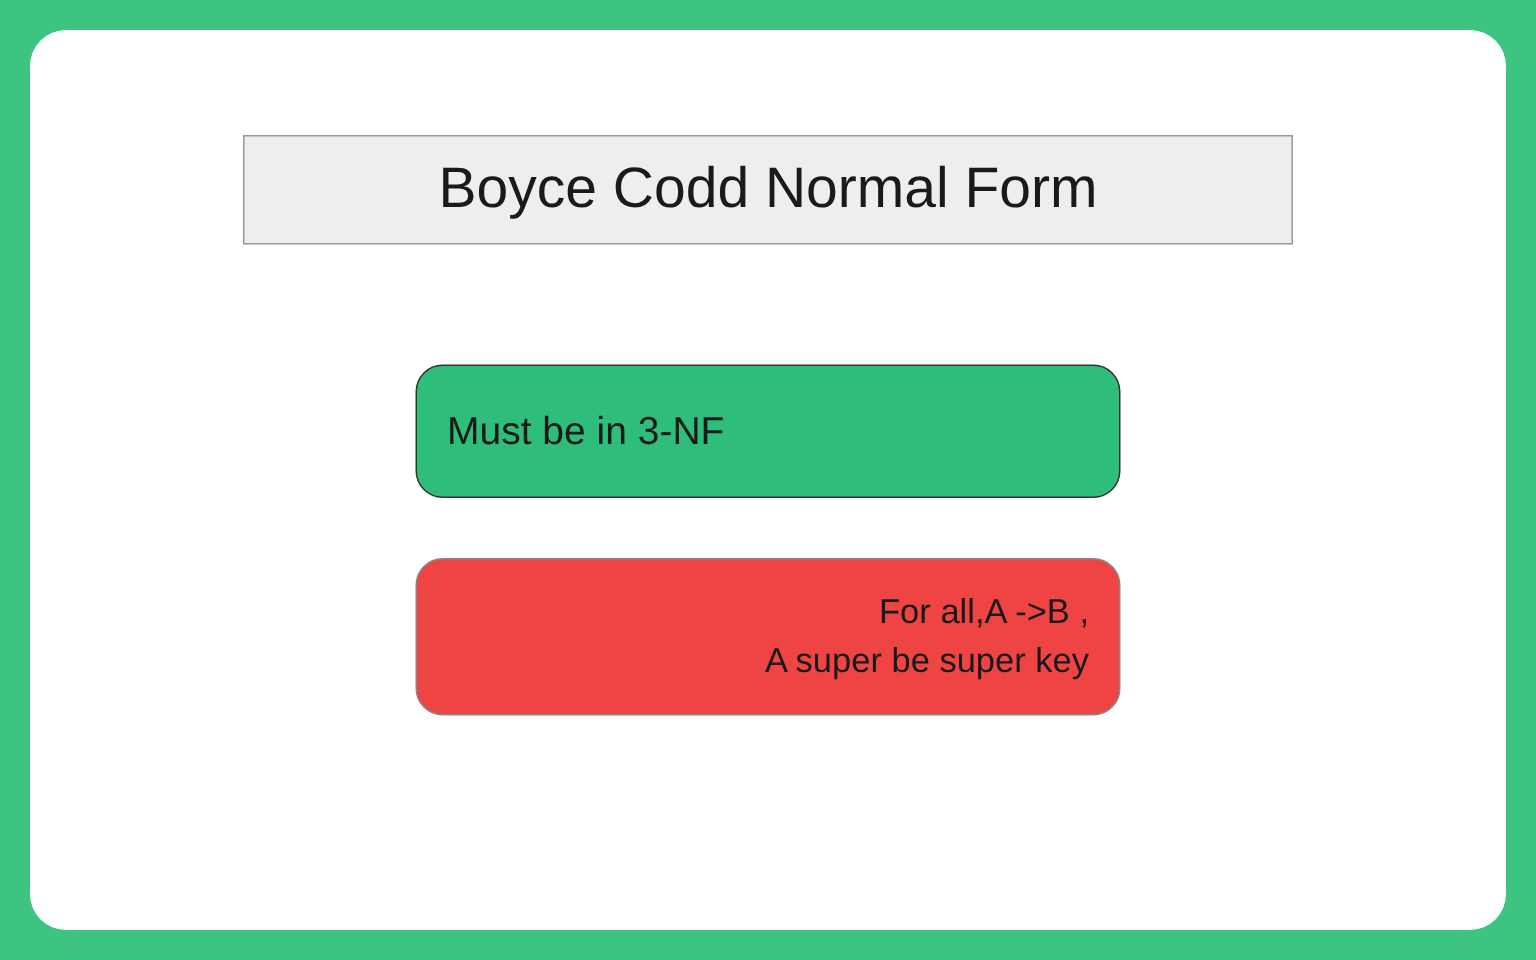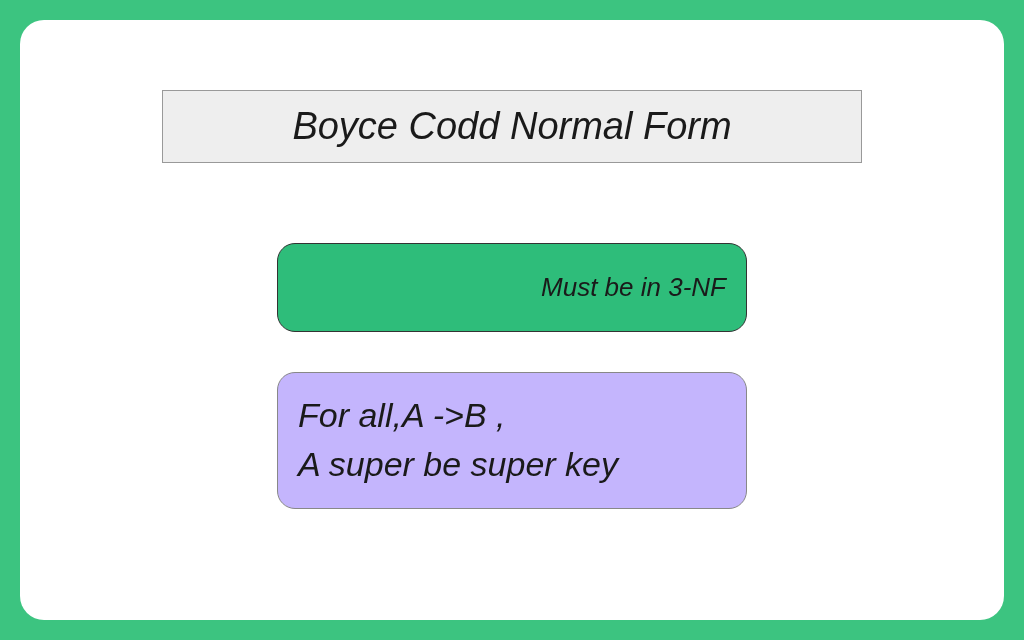--- a/index.html
+++ b/index.html
@@ -1,19 +1,18 @@
 <!DOCTYPE html>
 <html><head>
   <meta charset="utf-8">
   <style>
     * {
       margin: 0;
       padding: 0;
       box-sizing: border-box;
-      font-style: italic;
     }
     body {
       width: 1024px;
       height: 640px;
       background: #3cc480;
       padding: 20px;
       font-family: "Segoe UI", Arial, sans-serif;
     }
     .card {
       width: 100%;
@@ -34,33 +33,33 @@
       font-size: 38px;
       color: #1a1a1a;
       margin-bottom: 80px;
     }
     .condition-green {
       background: #2ebd7a;
       border: 1px solid #333333;
       border-radius: 18px;
       width: 470px;
       padding: 28px 20px;
-      text-align: right;
+      text-align: left;
       font-size: 26px;
       color: #1a1a1a;
       margin-bottom: 40px;
     }
     .condition-white {
-      background: #c4b5fd;
+      background: #ef4444;
       border: 1px solid #888888;
       border-radius: 18px;
       width: 470px;
       padding: 18px 20px;
-      text-align: left;
-      font-size: 34px;
+      text-align: right;
+      font-size: 23px;
       color: #1a1a1a;
       line-height: 1.45;
     }
   </style>
 </head>
 <body>
 
 <div class="card">
   <div class="title-box">Boyce Codd Normal Form</div>
   <div class="condition-green">Must be in 3-NF</div>

